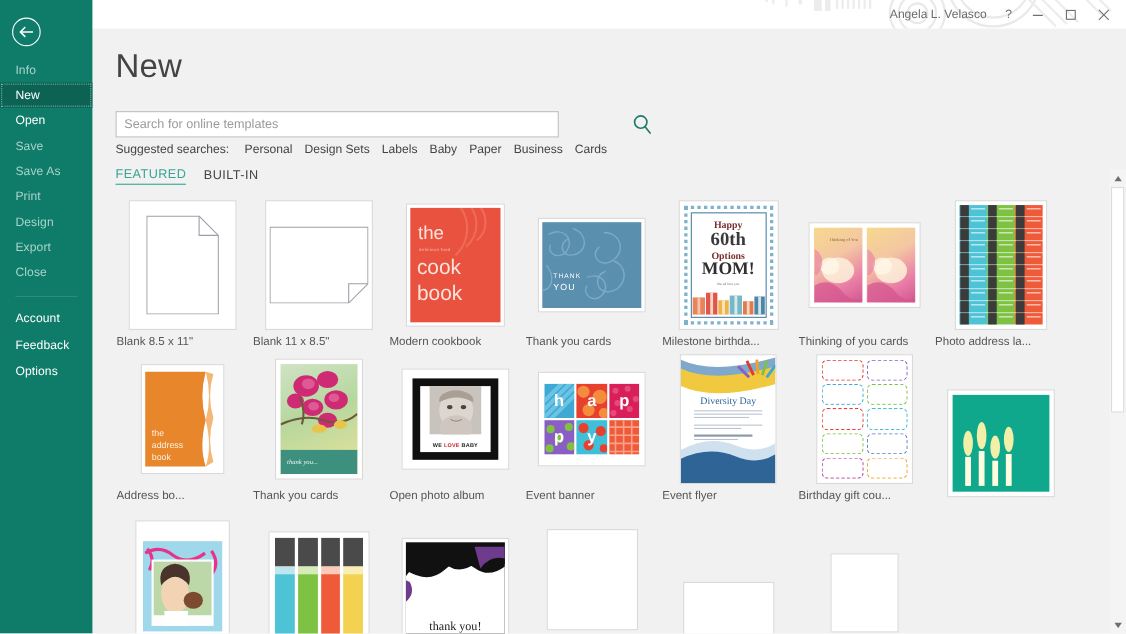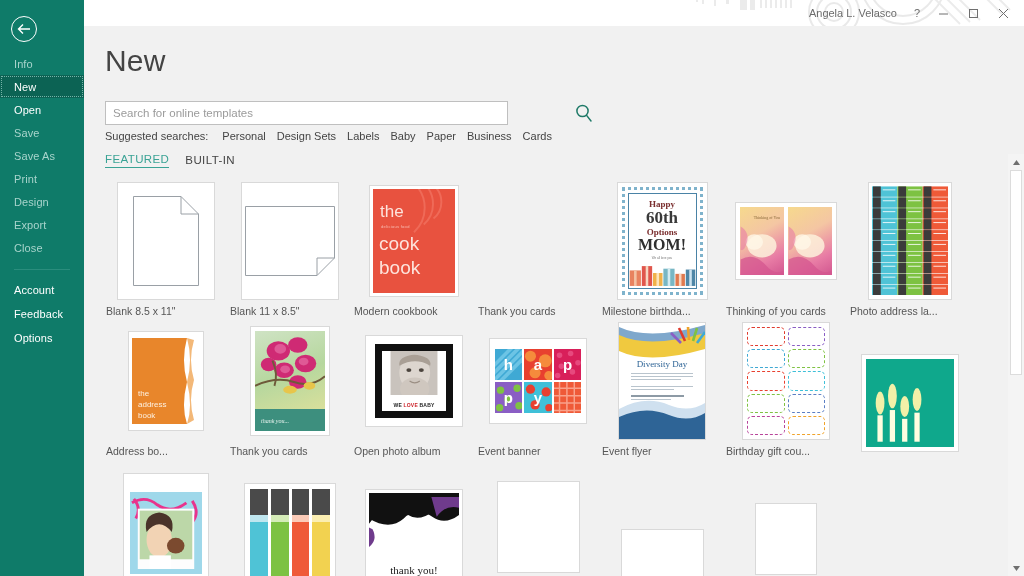--- a/index.html
+++ b/index.html
@@ -257,20 +257,38 @@
               <div style="position:absolute;left:8px;top:35px;font-size:4px;color:#f8bdb2;letter-spacing:.3px;">delicious food</div>
               <div style="position:absolute;left:6px;top:45px;font-size:19px;color:#fde3dc;line-height:1;">cook</div>
               <div style="position:absolute;left:6px;top:69px;font-size:19px;color:#fde3dc;line-height:1;">book</div>
             </div>
           </div>
         </div>
         <div class="tpl-label">Modern cookbook</div>
       </div>
 
       <div class="cell">
+        <div class="thumb-box">
+          <div class="sheet" style="width:103px;height:86px;padding:3px;">
+            <div style="width:100%;height:100%;background:#5b8fae;position:relative;overflow:hidden;">
+              <svg viewBox="0 0 97 80" style="position:absolute;inset:0;width:100%;height:100%;">
+                <g fill="none" stroke="#7daac4" stroke-width="1.4">
+                  <path d="M6 10 c14 -8 26 4 18 16 c-6 9 -20 4 -16 -6"></path>
+                  <path d="M30 4 c16 6 14 24 0 26 c-12 2 -14 -12 -4 -16"></path>
+                  <path d="M60 8 c18 0 22 20 8 28 c-12 7 -22 -6 -12 -14"></path>
+                  <path d="M70 36 c16 6 12 28 -4 30 c-14 2 -16 -16 -4 -20"></path>
+                  <path d="M44 52 c14 -6 24 8 14 18 c-8 8 -20 -2 -14 -10"></path>
+                  <path d="M4 40 c10 12 4 26 -4 24"></path>
+                </g>
+              </svg>
+              <div style="position:absolute;left:10px;top:47px;font-size:6px;color:#ffffff;letter-spacing:1px;">THANK</div>
+              <div style="position:absolute;left:10px;top:55px;font-size:8px;color:#ffffff;letter-spacing:1px;">YOU</div>
+            </div>
+          </div>
+        </div>
         <div class="tpl-label">Thank you cards</div>
       </div>
 
       <div class="cell">
         <div class="thumb-box">
           <div class="sheet" style="width:91px;height:118px;padding:4px;">
             <div style="width:100%;height:100%;border:3px dotted #7fb3cc;position:relative;overflow:hidden;background:#fff;">
               <div style="position:absolute;inset:3px;border:1.5px solid #4a83a6;"></div>
               <div style="position:absolute;left:0;right:0;top:9px;text-align:center;font-family:'Liberation Serif',serif;font-size:9px;font-weight:bold;color:#7a2e2e;">Happy</div>
               <div style="position:absolute;left:0;right:0;top:19px;text-align:center;font-family:'Liberation Serif',serif;font-size:17px;font-weight:bold;color:#3a3a3a;line-height:1;">60th</div>

